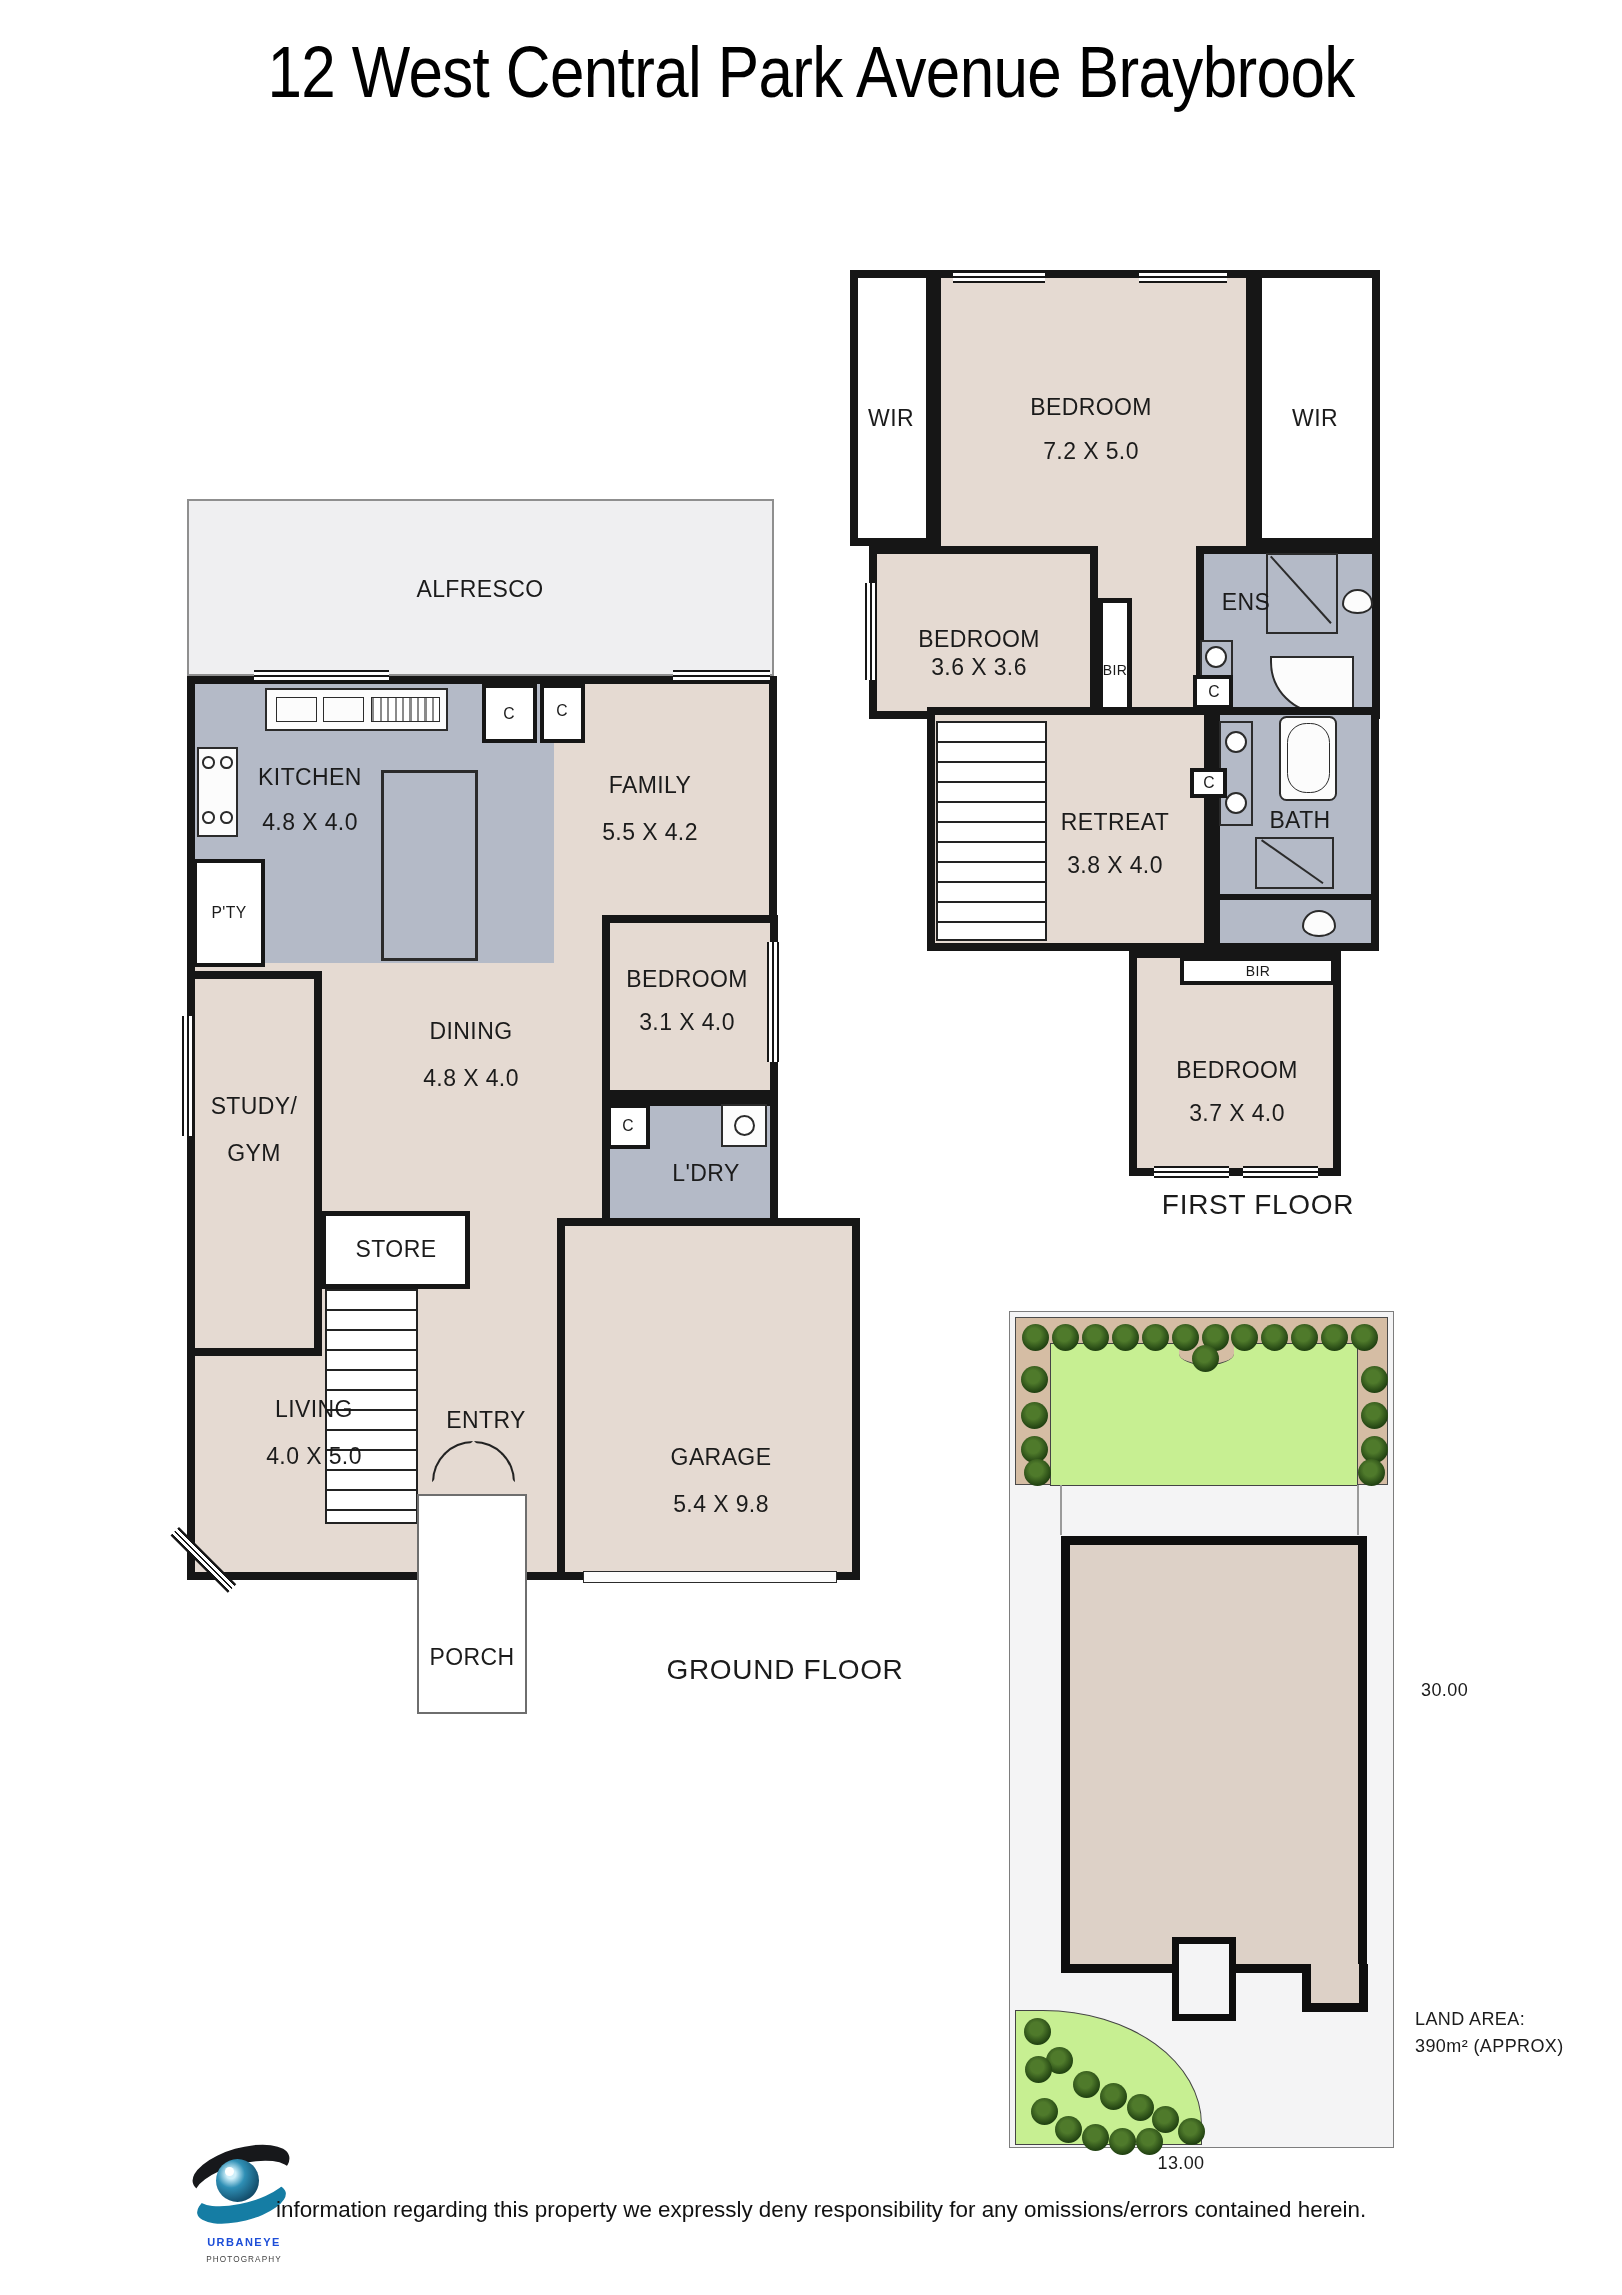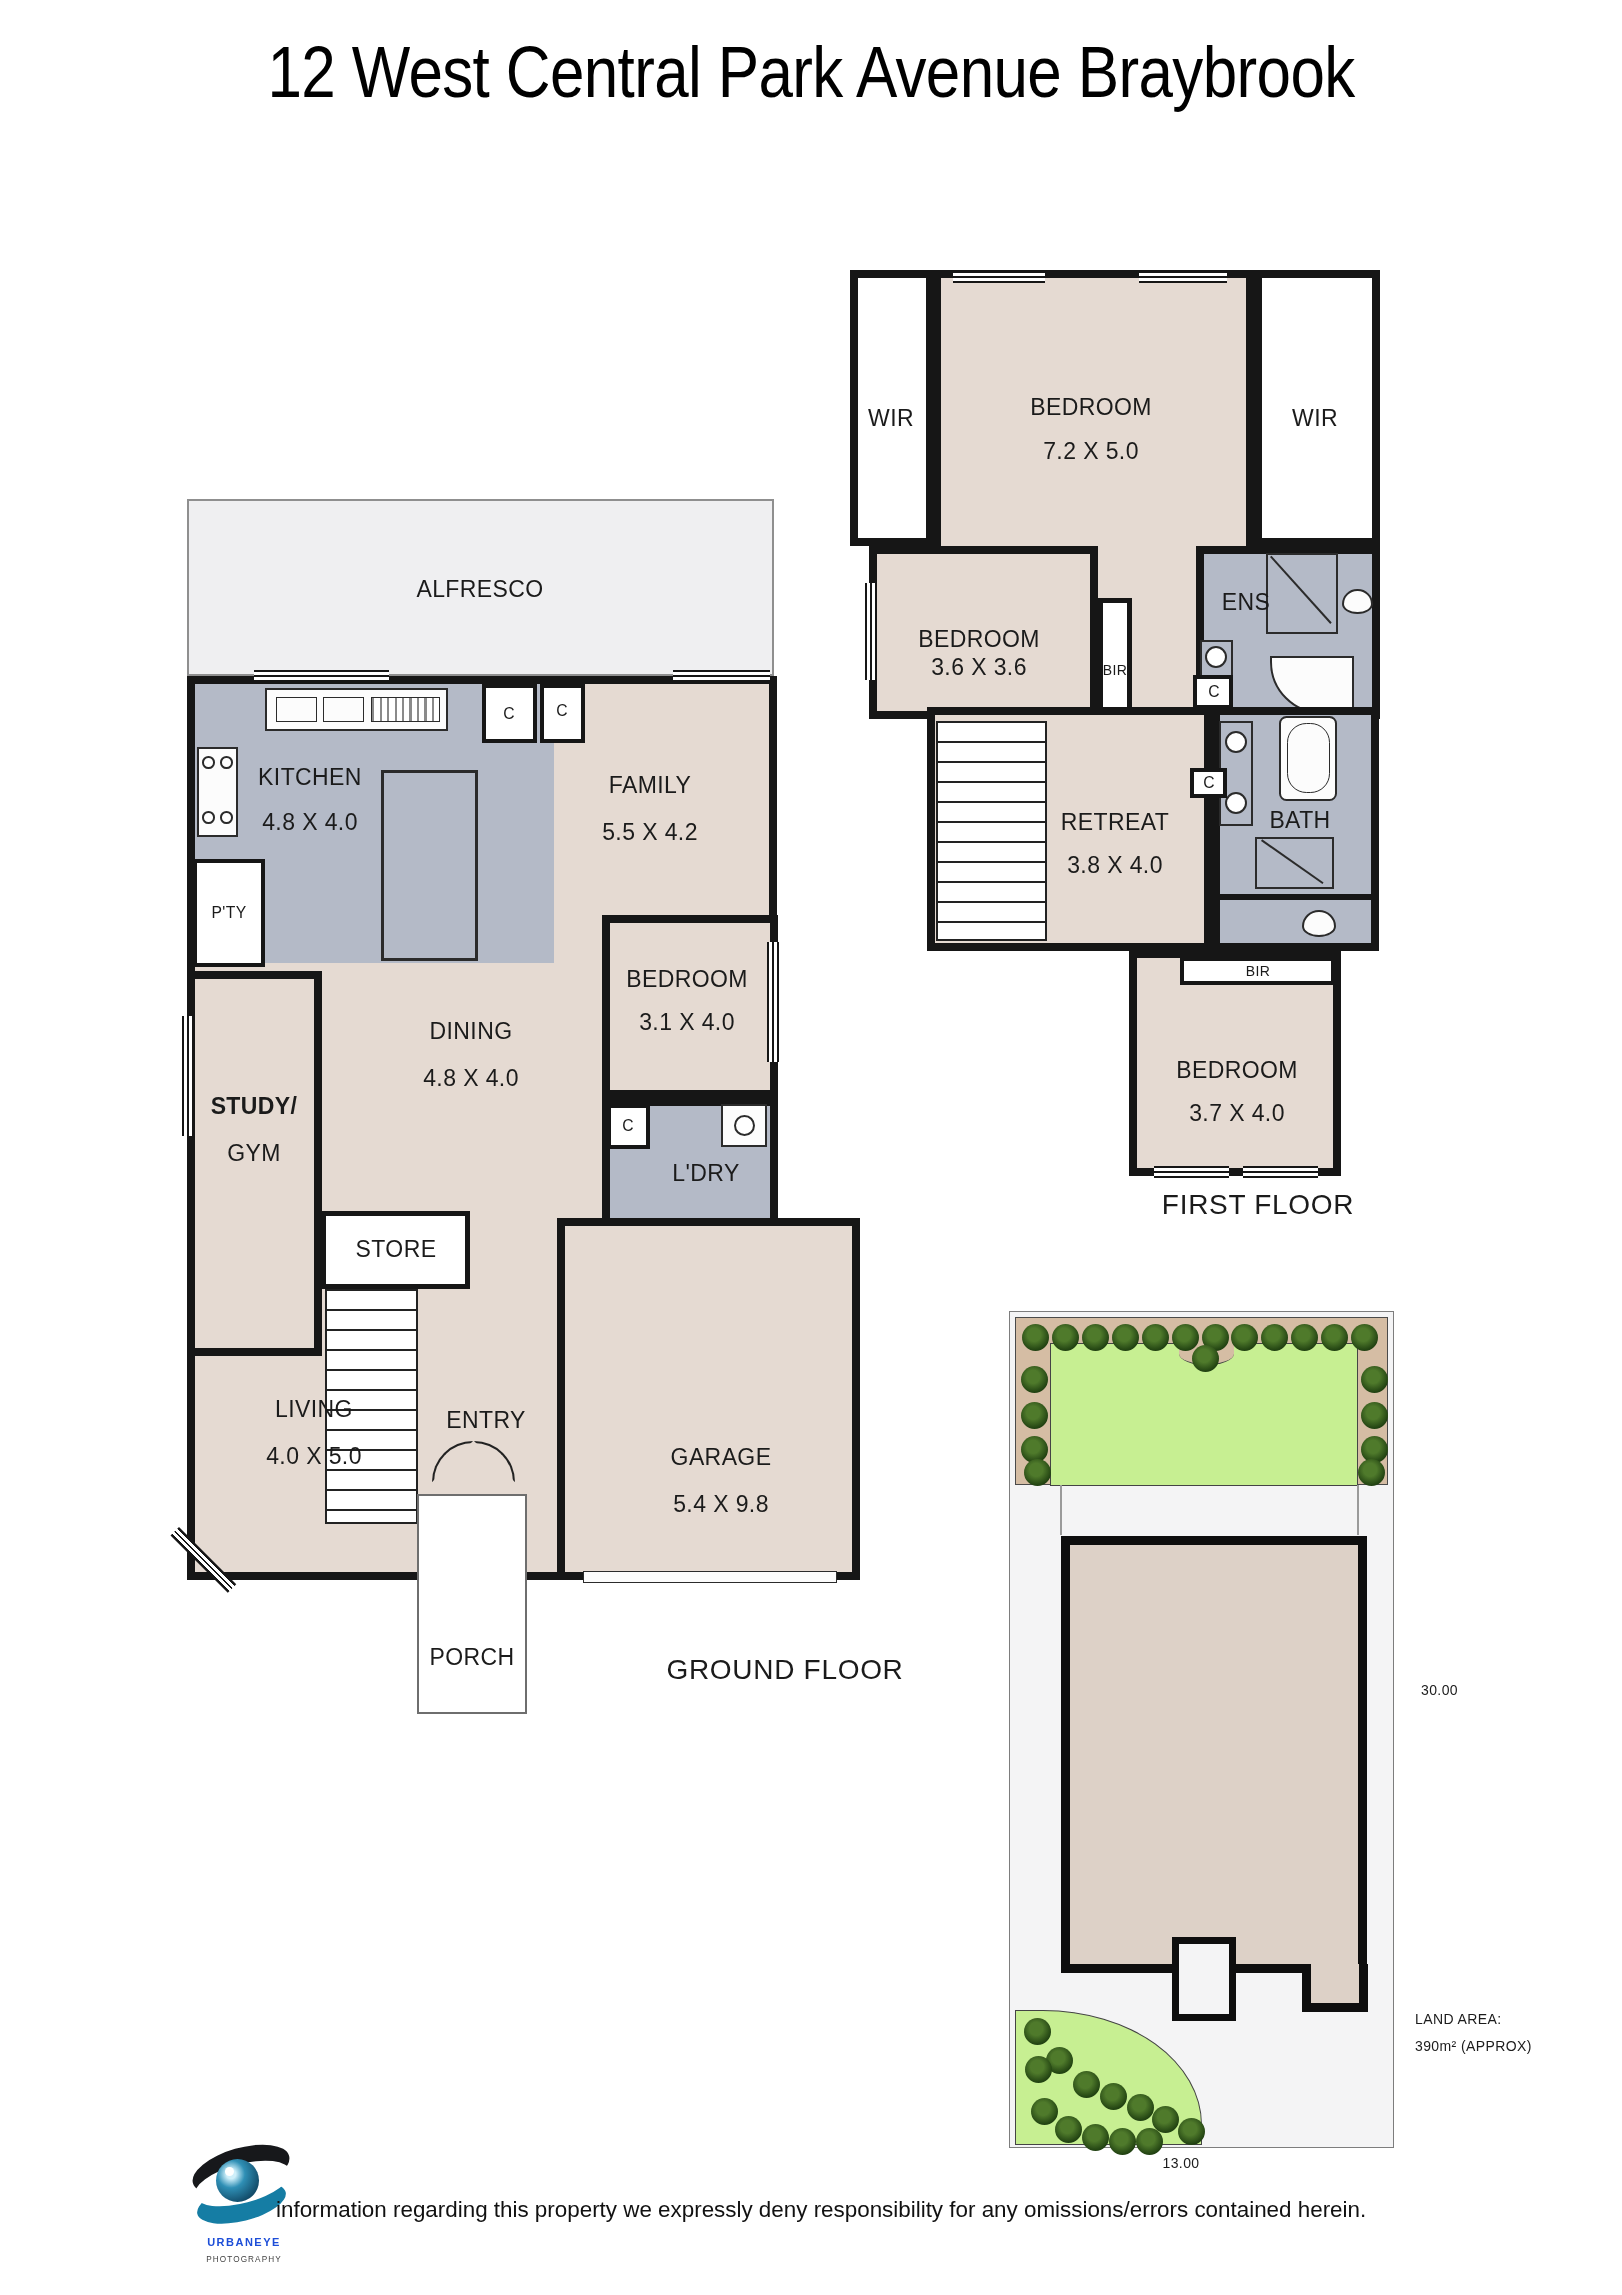--- a/index.html
+++ b/index.html
@@ -8,21 +8,21 @@
   .abs{position:absolute;box-sizing:border-box;}
   .rm{position:absolute;box-sizing:border-box;border:8.2px solid #161616;}
   .rm.b7{border-width:5.2px;}
   .rm.b6{border-width:4.5px;}
   .fill{position:absolute;}
   .lbl{position:absolute;transform:translate(-50%,-50%);font-size:23px;color:#1b1b1b;
        white-space:nowrap;letter-spacing:0.4px;text-align:center;}
   .lbl.sm{font-size:15.7px;}
   .lbl.xs{font-size:14px;}
   .lbl.head{font-size:28px;letter-spacing:0.7px;}
-  .lbl.site{font-size:14px;}
+  .lbl.site{font-size:18px;}
   .lbl.ll{transform:translate(0,-50%);text-align:left;}
   .fix{position:absolute;box-sizing:border-box;border:2.2px solid #2b2b2b;background:#fcfcfc;}
   .basin{position:absolute;box-sizing:border-box;border:2.2px solid #2b2b2b;border-radius:50%;background:#fff;}
   .winH{position:absolute;height:12px;background:linear-gradient(#161616 0 2.2px,#fff 2.2px 5.2px,#161616 5.2px 6.7px,#fff 6.7px 9.7px,#161616 9.7px 12px);}
   .winV{position:absolute;width:12px;background:linear-gradient(90deg,#161616 0 2.2px,#fff 2.2px 5.2px,#161616 5.2px 6.7px,#fff 6.7px 9.7px,#161616 9.7px 12px);}
   .stairs{position:absolute;box-sizing:border-box;border:2.2px solid #222;
           background:repeating-linear-gradient(#ffffff 0 18px,#222 18px 20px);}
   .plant{position:absolute;width:27px;height:27px;border-radius:50%;
          background:radial-gradient(circle at 45% 40%,#4f7a2b 0 30%,#224312 70%,#132b0a 100%);}
   .qcL{position:absolute;box-sizing:border-box;border:2.2px solid transparent;border-top-color:#222;
@@ -64,21 +64,21 @@
   <div class="rm b6" style="left:540px;top:684px;width:45px;height:59px;background:#fff;"></div>
   <div class="lbl sm" style="left:562px;top:711px;">C</div>
 
   <div class="lbl" style="left:650px;top:785px;">FAMILY</div>
   <div class="lbl" style="left:650px;top:832px;">5.5 X 4.2</div>
 
   <div class="rm b6" style="left:193px;top:859px;width:72px;height:108px;background:#fff;"></div>
   <div class="lbl sm" style="left:229px;top:913px;">P'TY</div>
 
   <div class="rm" style="left:187px;top:971px;width:135px;height:385px;background:#e5dad2;"></div>
-  <div class="lbl" style="left:254px;top:1106px;font-weight:bold;">STUDY/</div>
+  <div class="lbl" style="left:254px;top:1106px;">STUDY/</div>
   <div class="lbl" style="left:254px;top:1153px;">GYM</div>
 
   <div class="lbl" style="left:471px;top:1031px;">DINING</div>
   <div class="lbl" style="left:471px;top:1078px;">4.8 X 4.0</div>
 
   <div class="rm" style="left:602px;top:915px;width:176px;height:183px;background:#e5dad2;"></div>
   <div class="lbl" style="left:687px;top:979px;">BEDROOM</div>
   <div class="lbl" style="left:687px;top:1022px;">3.1 X 4.0</div>
 
   <div class="rm" style="left:602px;top:1098px;width:176px;height:258px;background:#b4bac7;"></div>

